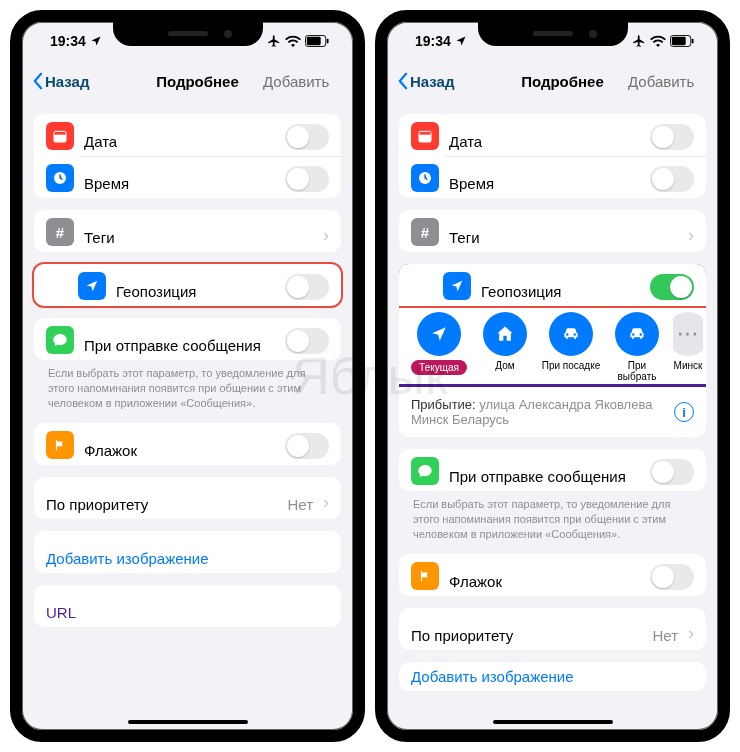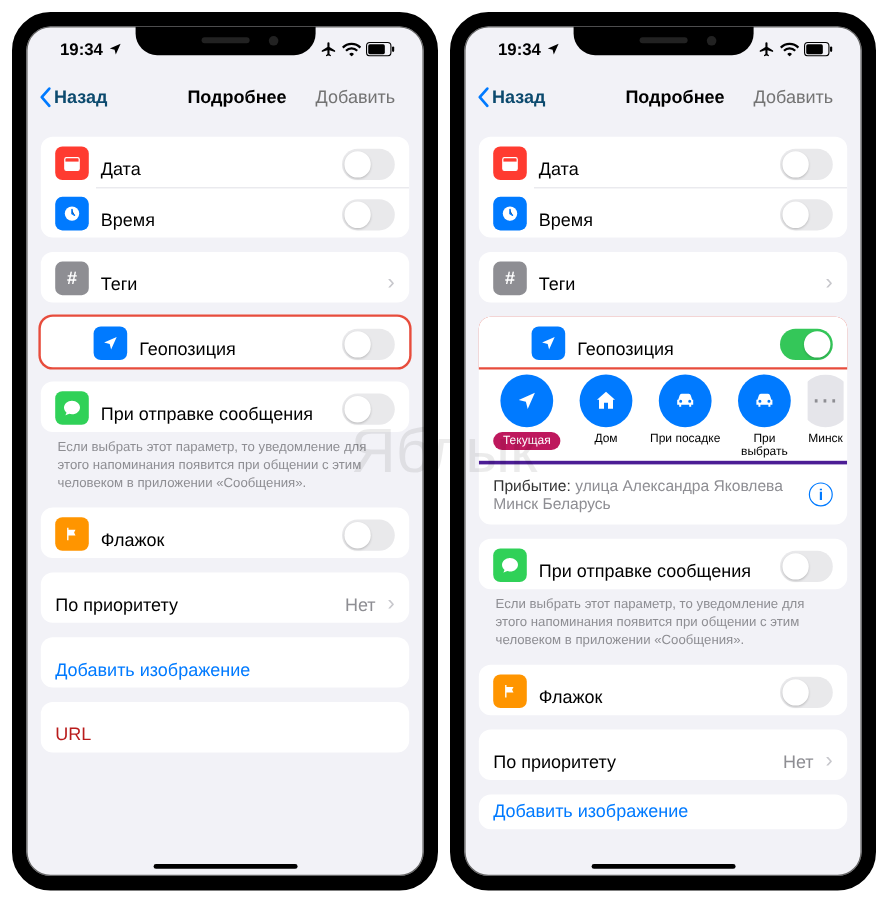--- a/index.html
+++ b/index.html
@@ -161,21 +161,21 @@
   }
   .row-value { color: #8e8e93; font-size: 15px; }
   .highlight-red {
     box-shadow: 0 0 0 2px #e74c3c;
     border-radius: 10px;
     position: relative;
     z-index: 2;
     padding-left: 32px;
   }
   .link-row { color: #007aff; font-size: 15px; }
-  .placeholder-row { color: #b91c1c; font-size: 15px; }
+  .placeholder-row { color: #4c1d95; font-size: 15px; }
   .home-indicator {
     position: absolute;
     bottom: 6px;
     left: 50%;
     transform: translateX(-50%);
     width: 120px; height: 4px;
     background: #000;
     border-radius: 3px;
   }
   

